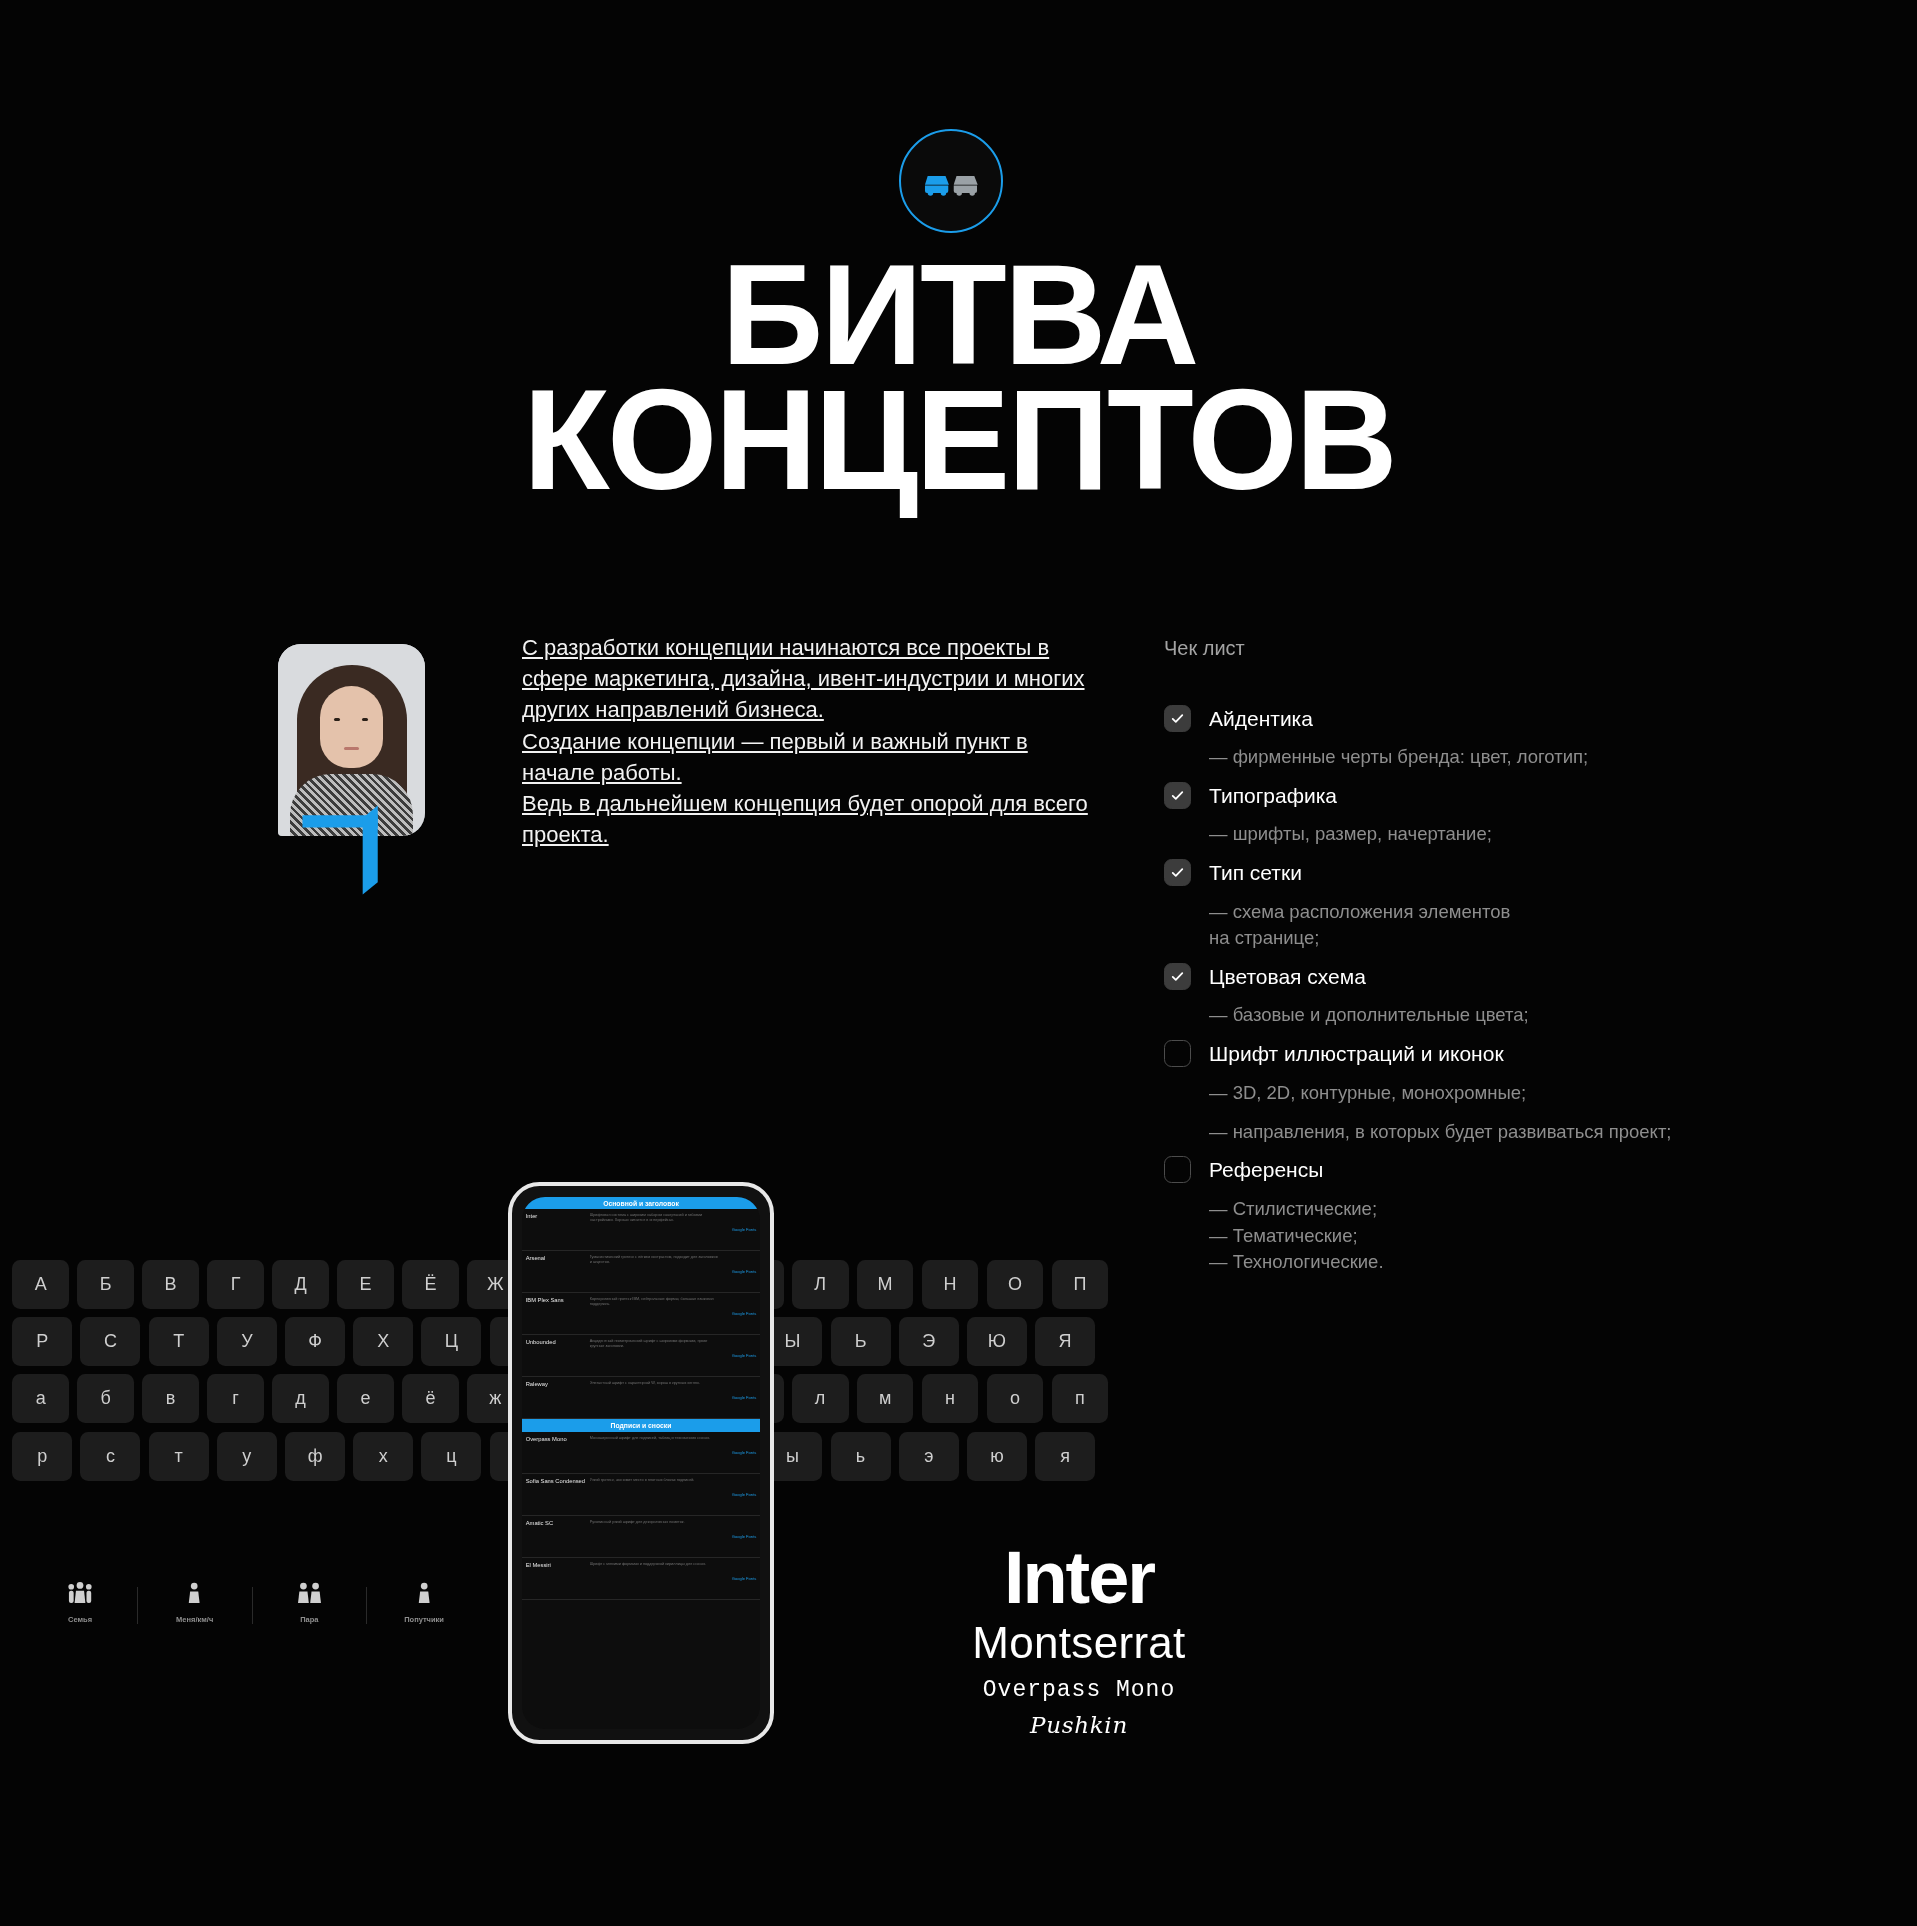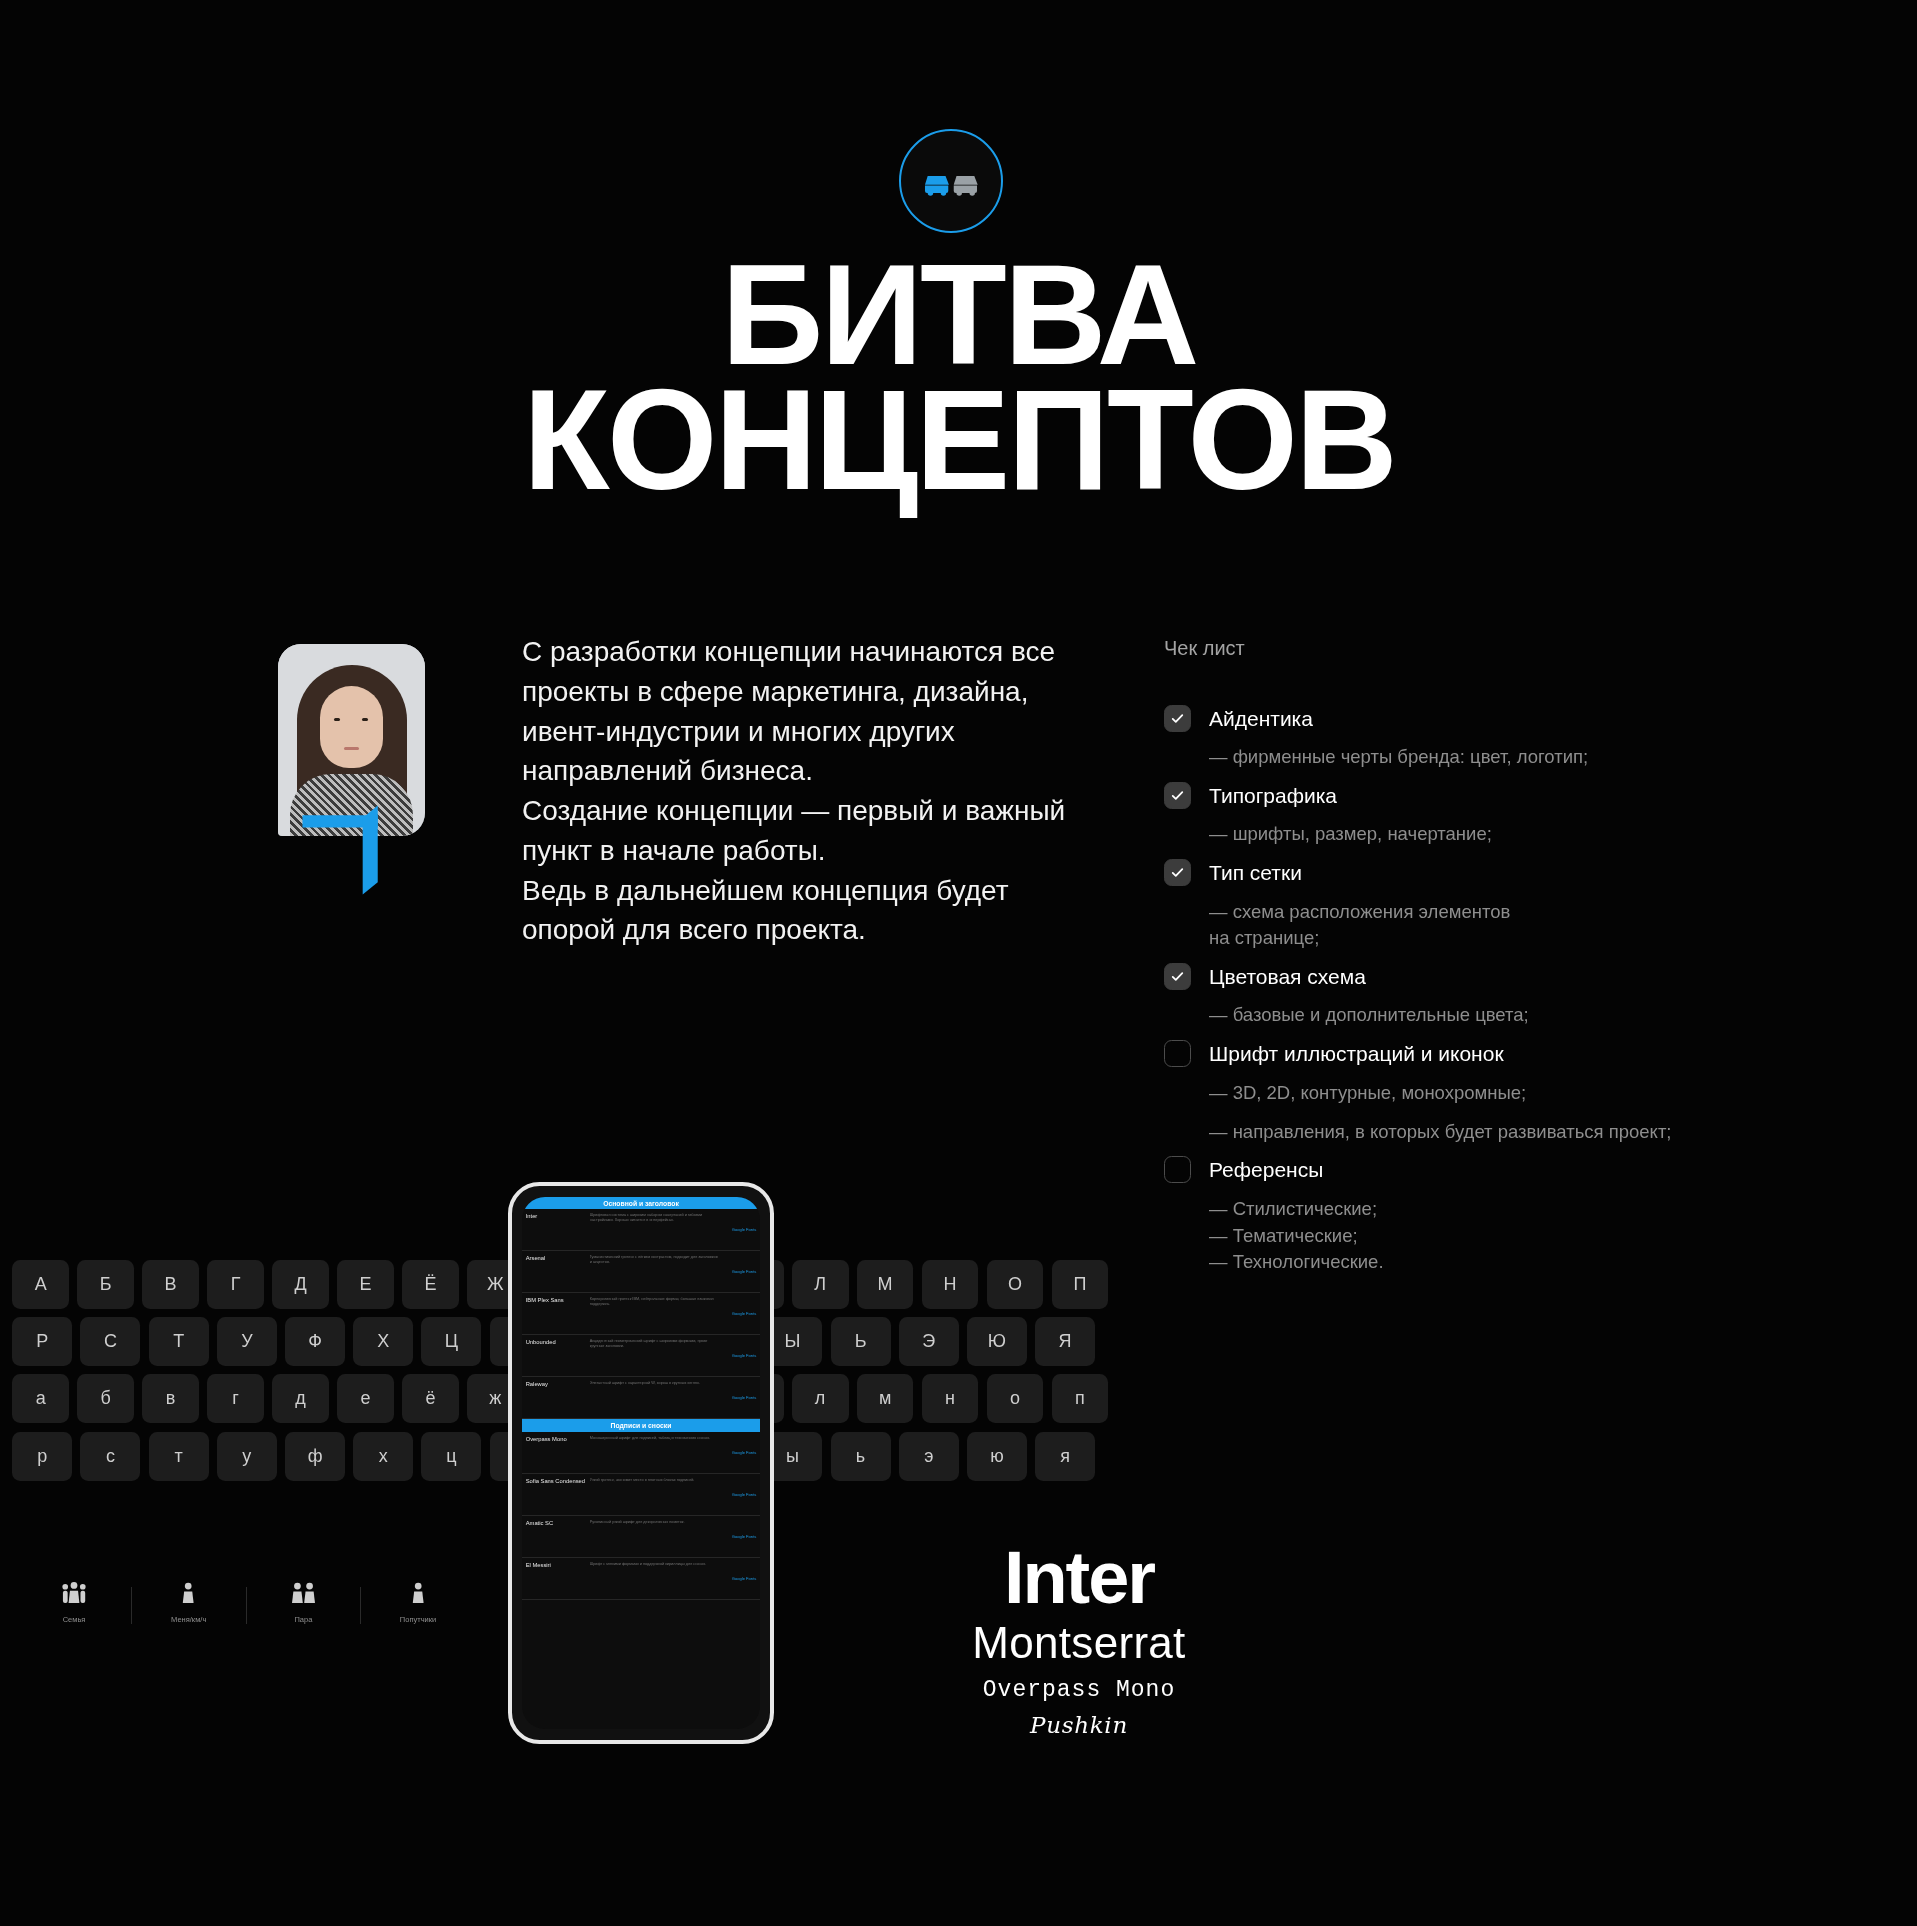--- a/index.html
+++ b/index.html
@@ -90,24 +90,25 @@
     width: 130px;
     height: 96px;
     pointer-events: none;
   }
 
   .intro-text {
     position: absolute;
     left: 522px;
     top: 632px;
     width: 569px;
-    font-size: 28px;
+    font-size: 22px;
     line-height: 1.42;
     color: #f2f2f2;
     white-space: pre-line;
+    text-decoration: underline;
   }
 
   
   .checklist {
     position: absolute;
     left: 1164px;
     top: 637px;
     width: 596px;
   }
   .checklist-title {
@@ -153,25 +154,26 @@
     background: #1d1d1d;
     border-radius: 8.2px;
     display: flex; align-items: center; justify-content: center;
     font-size: 18px;
     color: #cfcfcf;
   }
 
   
   .picto-row {
     position: absolute;
-    left: 20px;
+    left: 26px;
     top: 1582px;
     display: flex;
     align-items: flex-end;
     gap: 3px;
+    font-weight: bold;
   }
   .picto {
     width: 108px;
     text-align: center;
     position: relative;
   }
   .picto .pi-label {
     font-size: 7.5px;
     color: #8f8f8f;
     margin-top: 4.1px;

